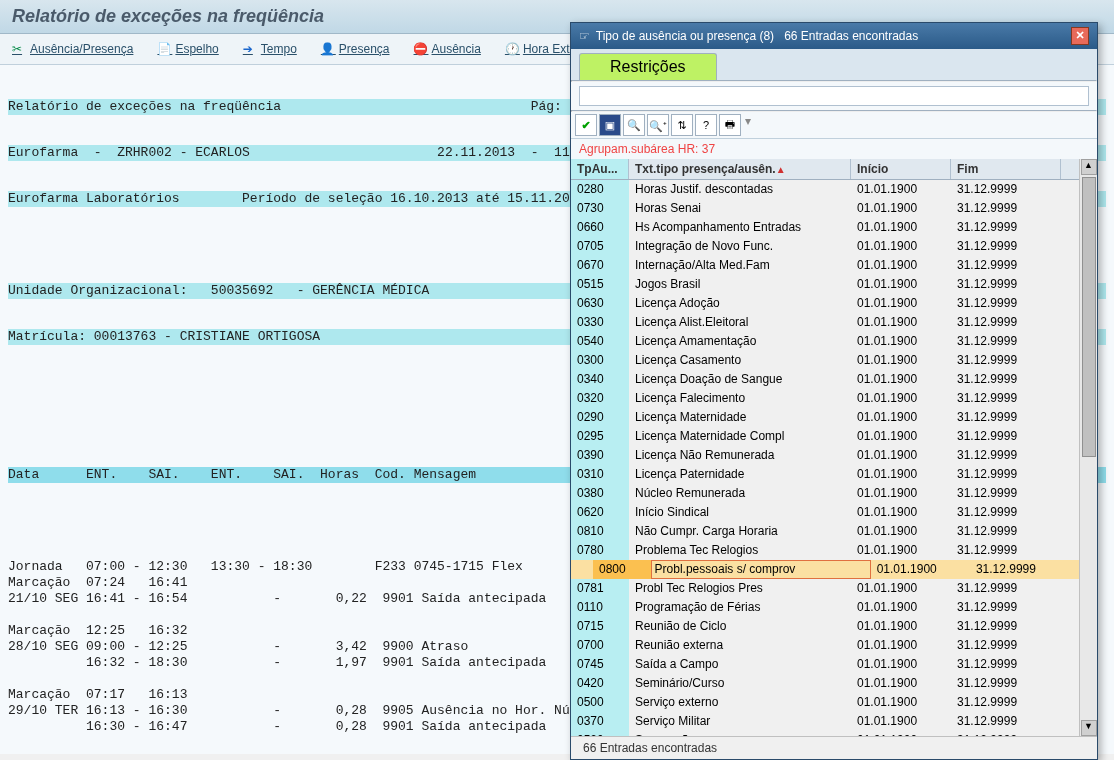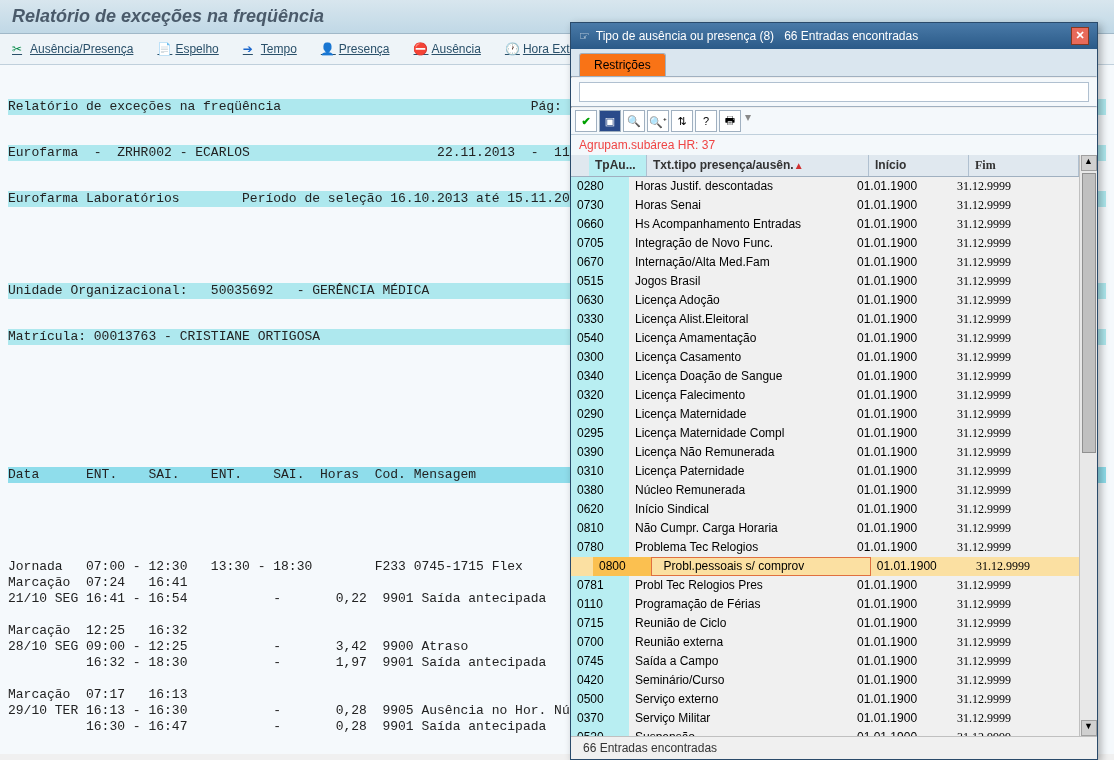--- a/index.html
+++ b/index.html
@@ -16,41 +16,41 @@
 .report-line { min-height: 16px; line-height: 16px; }
 .report-hl { background: #aee8ee; }
 .report-hl2 { background: #8fddeb; }
 
 
 .popup { position: absolute; top: 22px; left: 570px; width: 528px; height: 738px; background: #f0f0f0; border: 1px solid #2a4a6a; box-shadow: 3px 3px 8px rgba(0,0,0,0.3); display: flex; flex-direction: column; }
 .popup-title { background: linear-gradient(#4a7aa8, #2a5a88); color: #fff; padding: 4px 8px; display: flex; align-items: center; }
 .popup-title .text { flex: 1; }
 .popup-title .close { width: 18px; height: 18px; background: #e86a5a; border: 1px solid #883820; color: #fff; text-align: center; line-height: 15px; cursor: pointer; font-weight: bold; font-size: 11px; }
 .popup-tabs { background: #dae6ef; padding: 4px 8px 0 8px; display: flex; }
-.popup-tab { background: #f97316; border: 1px solid #a0b0c0; border-bottom: none; padding: 4px 14px; font-size: 12px; border-radius: 3px 3px 0 0; }
+.popup-tab { background: #bef264; border: 1px solid #a0b0c0; border-bottom: none; padding: 4px 30px; font-size: 16px; border-radius: 3px 3px 0 0; }
 .popup-separator { border-top: 1px solid #a0b0c0; margin: 0; }
 .popup-searchbar { padding: 4px 8px; background: #f4f8fb; }
 .popup-searchbar input { width: 100%; border: 1px solid #b0c0d0; padding: 2px 4px; font-size: 12px; }
 .popup-iconbar { padding: 2px 4px; background: #f4f8fb; display: flex; gap: 2px; border-bottom: 1px solid #c0d0dc; }
 .iconbtn { width: 22px; height: 22px; border: 1px solid #a0b0c0; background: #fff; display: flex; align-items: center; justify-content: center; cursor: pointer; font-size: 11px; }
 .popup-info { padding: 3px 8px; background: #f4f8fb; color: #ef4444; }
 .popup-grid { flex: 1; overflow: hidden; display: flex; }
 .grid-body { flex: 1; overflow: hidden; }
-.grid-header { display: flex; background: #e0e8ef; border-bottom: 1px solid #a0b0c0; justify-content: flex-end; }
+.grid-header { display: flex; background: #e0e8ef; border-bottom: 1px solid #a0b0c0; }
 .grid-header .col { padding: 3px 6px; border-right: 1px solid #b0c0d0; font-weight: bold; color: #333; }
 .grid-rows { }
 .grid-row { display: flex; border-bottom: 0px solid #e0e8ef; }
 .grid-row .col { padding: 1px 6px; line-height: 17px; }
 .col-code { width: 58px; background: #b8eef2; text-align: left; }
 .col-text { width: 222px; }
 .col-start { width: 100px; }
-.col-end { width: 110px; font-family: Liberation Serif, serif; }
+.col-end { width: 110px; }
 .grid-row.selected { background: #fbe0a2; }
 .grid-row.selected .col-code { background: #fbc050; margin-left: 22px; }
-.grid-row.selected .col-text { border: 1px solid #e07040; padding: 0 12px; }
+.grid-row.selected .col-text { border: 1px solid #e07040; padding: 0 3px; }
 .grid-scroll { width: 18px; background: #e8e8e8; border-left: 1px solid #c0c0c0; display: flex; flex-direction: column; align-items: center; }
 .grid-scroll .arrow { width: 16px; height: 16px; background: #d0d0d0; border: 1px solid #a0a0a0; text-align: center; font-size: 9px; cursor: pointer; }
 .grid-scroll .thumb { width: 14px; background: #c0c0c0; border: 1px solid #909090; margin-top: 2px; height: 280px; }
 .popup-status { padding: 4px 12px; background: #f0f0f0; border-top: 1px solid #c0c0c0; color: #333; }
 .sort-arrow { color: #d03030; font-size: 10px; }
 </style>
 </head>
 <body>
 
 <div class="title-bar">

